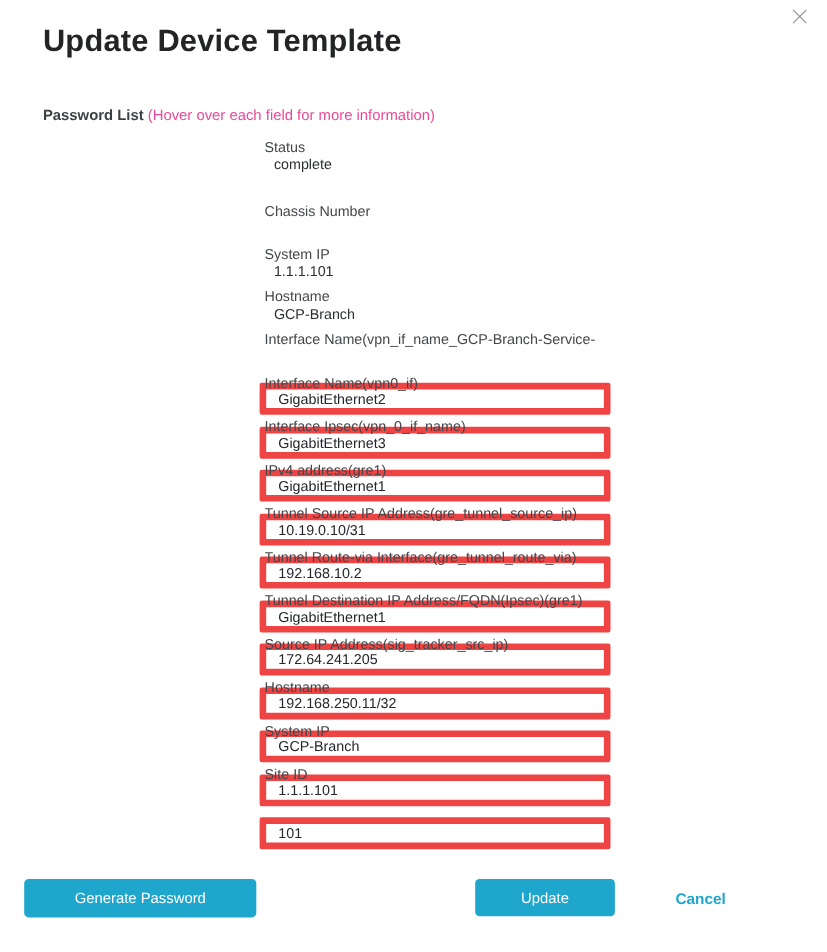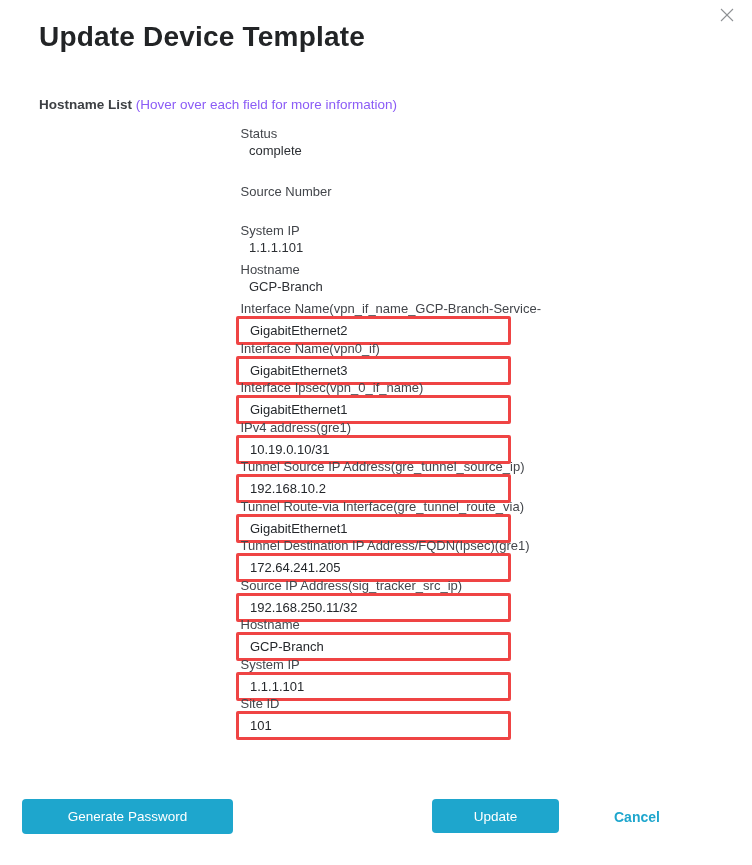--- a/index.html
+++ b/index.html
@@ -33,52 +33,52 @@
     font-weight: 700;
     letter-spacing: 0.2px;
     color: #222426;
   }
   .section-header {
     margin: 44px 0 0 39px;
     font-size: 13.5px;
     color: #3f4247;
   }
   .section-header .section-title { font-weight: bold; color: #3c3f43; }
-  .section-header .section-hint { color: #8b5cf6; font-weight: normal; }
+  .section-header .section-hint { color: #ec4899; font-weight: normal; }
 
   .rows { margin-top: 14px; }
   .row {
     display: flex;
     align-items: center;
     height: 39px;
     padding-left: 39px;
     flex-direction: column;
   }
-  .row.input-row { height: 39.5px; }
+  .row.input-row { height: 39.5px; gap: 32px; }
   .row.gap-top { margin-top: 19px; }
   .field-label {
     width: 310px;
     flex: none;
     overflow: hidden;
     white-space: nowrap;
     font-size: 13px;
     color: #43464b;
   }
   .field-value { width: 319px; flex: none; }
   .static-value {
     display: inline-block;
     padding-left: 13px;
     font-size: 13px;
     color: #2c2f33;
   }
   .field-input {
-    width: 275px;
+    width: 319px;
     height: 29px;
     box-sizing: border-box;
-    border: 3px solid #ef4444;
+    border: 6px solid #ef4444;
     border-radius: 2px;
     padding: 0 10px 0 11px;
     font-size: 13px;
     color: #24272b;
     font-family: "Liberation Sans", sans-serif;
     background: #ffffff;
     outline: none;
   }
   .footer {
     position: absolute;
@@ -122,33 +122,33 @@
       <svg width="14" height="14" viewBox="0 0 14 14">
         <line x1="1" y1="1" x2="13" y2="13" stroke="#8f9295" stroke-width="1.1"></line>
         <line x1="13" y1="1" x2="1" y2="13" stroke="#8f9295" stroke-width="1.1"></line>
       </svg>
     </span>
   </button>
 
   <h1 class="page-title">Update Device Template</h1>
 
   <div class="section-header">
-    <span class="section-title">Hostname List</span>
+    <span class="section-title">Password List</span>
     <span class="section-hint">(Hover over each field for more information)</span>
   </div>
 
   <div class="rows">
 
     <div class="row">
       <div class="field-label">Status</div>
       <div class="field-value"><span class="static-value">complete</span></div>
     </div>
 
     <div class="row gap-top">
-      <div class="field-label">Source Number</div>
+      <div class="field-label">Chassis Number</div>
       <div class="field-value"><span class="static-value"></span></div>
     </div>
 
     <div class="row">
       <div class="field-label">System IP</div>
       <div class="field-value"><span class="static-value">1.1.1.101</span></div>
     </div>
 
     <div class="row">
       <div class="field-label">Hostname</div>

